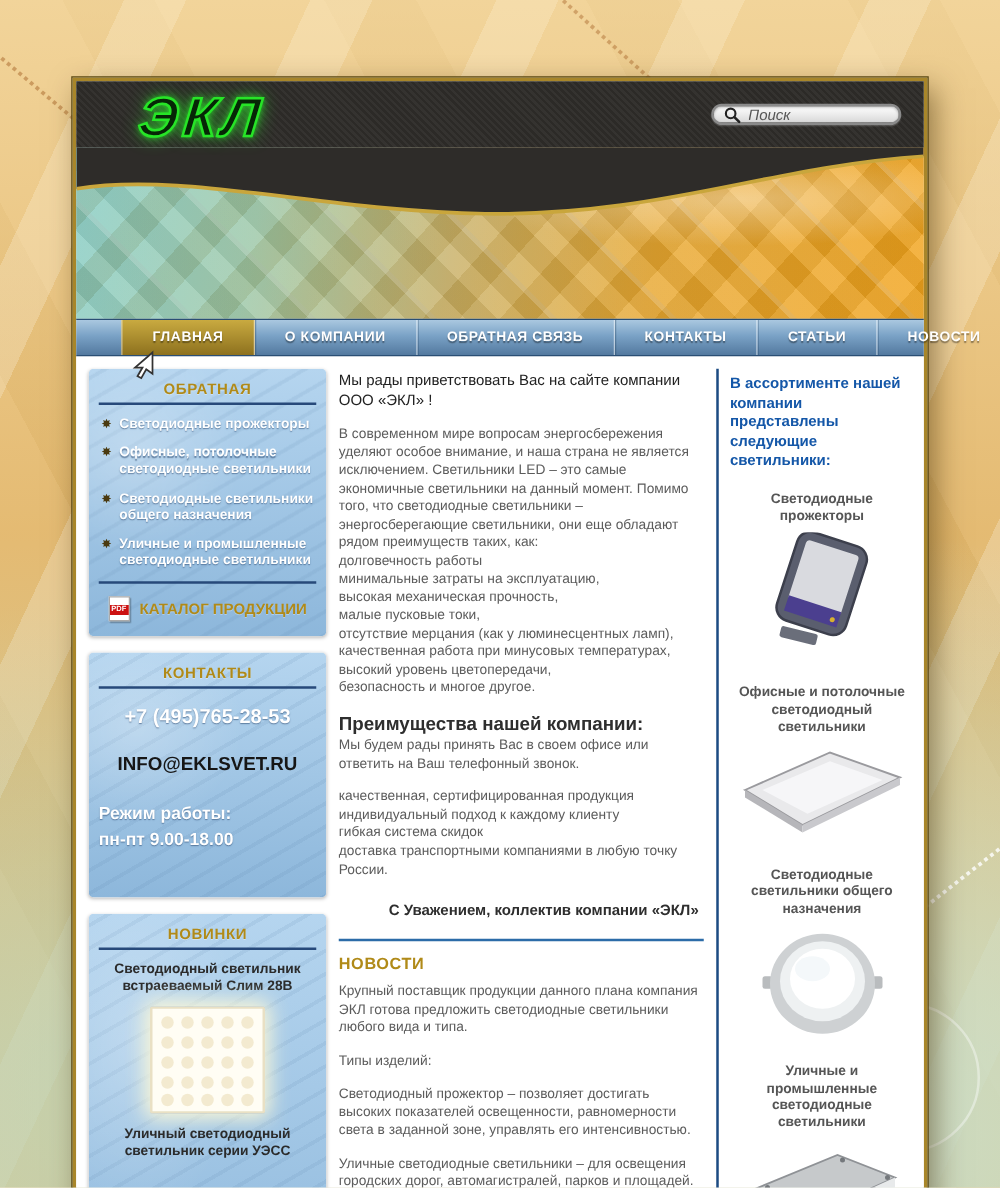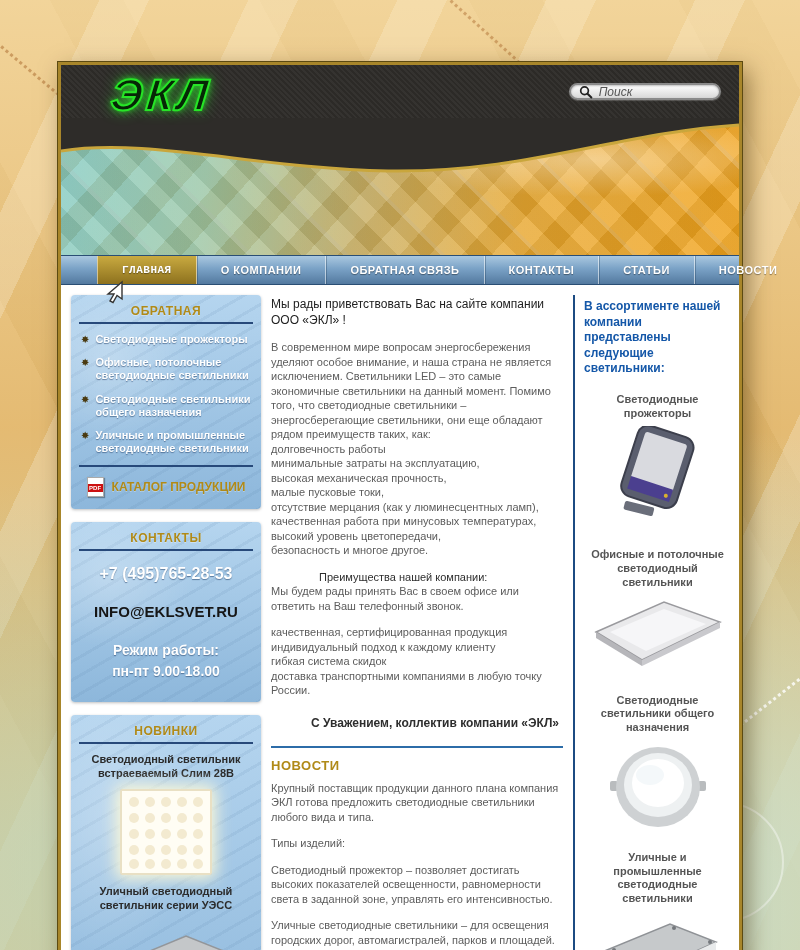--- a/index.html
+++ b/index.html
@@ -77,21 +77,20 @@
   }
   .nav-item {
     display:flex; align-items:center; justify-content:center;
     padding:0 24px; color:#fff; font-size:11px; font-weight:bold; letter-spacing:0.5px;
     border-right:1px solid rgba(255,255,255,0.55); box-shadow:1px 0 0 rgba(30,60,90,0.35);
     cursor:pointer; white-space:nowrap; text-shadow:0 1px 1px rgba(0,0,0,0.4);
   }
   .nav-item.active {
     background:linear-gradient(#c9aa40,#8d711e);
     border-left:1px solid rgba(255,255,255,0.5);
-    font-family:Liberation Mono, monospace;
   }
   .cursor-icon { position:absolute; left:44px; top:24px; z-index:5; }
   
   .content { display:flex; background:#fff; padding:10px 8px 14px 10px; gap:10px; min-height:560px; }
   .col-left { width:190px; flex:none; }
   .col-mid { flex:1; padding-top:2px; }
   .col-right { width:158px; flex:none; border-left:2px solid #1c4b82; padding-left:9px; }
 
   .side-box {
     background:
@@ -110,30 +109,30 @@
   .cat-bullet { color:#4a3a10; font-size:10px; line-height:13px; flex:none; }
   .cat-label { color:#fff; font-weight:bold; font-size:11px; line-height:1.2; text-shadow:0 1px 1px rgba(40,70,110,0.6); }
   .cat-divider { border-top:2px solid #27497a; margin:2px 0 10px; }
   .pdf-row { display:flex; align-items:center; gap:8px; justify-content:center; cursor:pointer; }
   .pdf-icon { width:17px; height:20px; background:#fff; border:1px solid #aaa; position:relative; flex:none; box-shadow:1px 1px 1px rgba(0,0,0,0.3); }
   .pdf-icon::after { content:"PDF"; position:absolute; left:0; right:0; top:6px; background:#cc1111; color:#fff; font-size:6px; font-weight:bold; text-align:center; line-height:8px; }
   .pdf-label { color:#b08a18; font-weight:bold; font-size:12px; text-shadow:0 1px 0 rgba(255,255,255,0.3); }
 
   .contact-phone { text-align:center; color:#fff; font-weight:bold; font-size:16px; margin:14px 0 20px; text-shadow:0 1px 1px rgba(40,70,110,0.6); }
   .contact-email { text-align:center; color:#161616; font-weight:bold; font-size:15px; margin:0 0 20px; }
-  .contact-hours { text-align:center; color:#fff; font-weight:bold; font-size:14px; line-height:1.5; text-shadow:0 1px 1px rgba(40,70,110,0.6); margin-bottom:8px; white-space:pre-line; }
+  .contact-hours { color:#fff; font-weight:bold; font-size:14px; line-height:1.5; text-shadow:0 1px 1px rgba(40,70,110,0.6); margin-bottom:24px; white-space:pre-line; }
 
   .new-caption { text-align:center; color:#2b2b2b; font-weight:bold; font-size:11px; line-height:1.25; margin:4px 0 8px; }
   .new-figure { display:flex; justify-content:center; margin-bottom:10px; }
   .panel-glow { box-shadow:0 0 16px 4px rgba(255,250,215,0.95); border-radius:2px; }
 
   
   .welcome-title { color:#222; font-weight:normal; font-size:12px; line-height:1.3; margin-bottom:12px; }
   .body-text { color:#5c5c5c; font-size:11px; line-height:1.32; white-space:pre-line; margin-bottom:12px; }
-  .adv-title { color:#2e2e2e; font-weight:normal; font-size:11px; line-height:1.3;margin-left:48px; }
+  .adv-title { color:#2e2e2e; font-weight:bold; font-size:15px; line-height:1.3; }
   .signature { text-align:right; color:#2e2e2e; font-weight:bold; font-size:12px; margin:18px 4px 16px 0; }
   .news-sep { border-top:2px solid #2c6ca8; margin:4px 0 10px; }
   .news-title { color:#b08a18; font-weight:bold; font-size:13px; letter-spacing:0.5px; margin-bottom:8px; }
 
   
   .range-heading { text-align:left; color:#1457a8; font-weight:bold; font-size:12px; line-height:1.3; margin:4px 0 16px; }
   .prod-caption { text-align:center; color:#555; font-weight:bold; font-size:11px; line-height:1.25; margin-bottom:6px; }
   .prod-figure { display:flex; justify-content:center; margin-bottom:18px; position:relative; }
 </style>
 </head>

